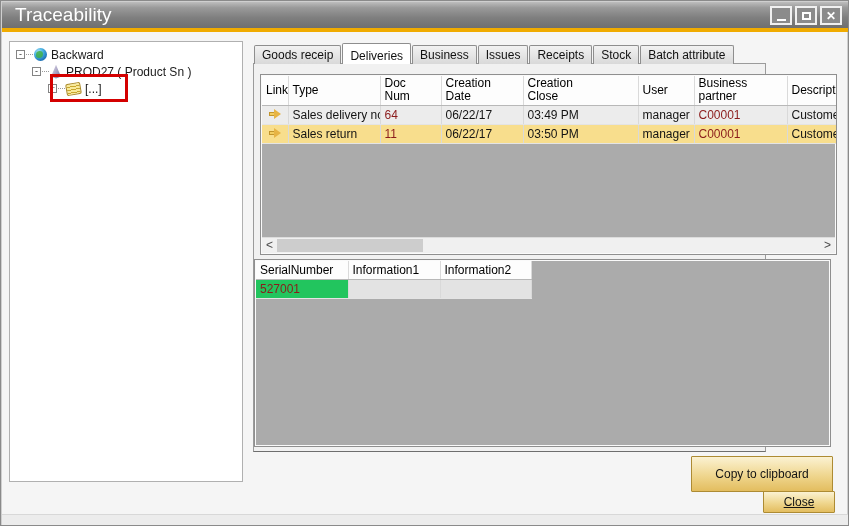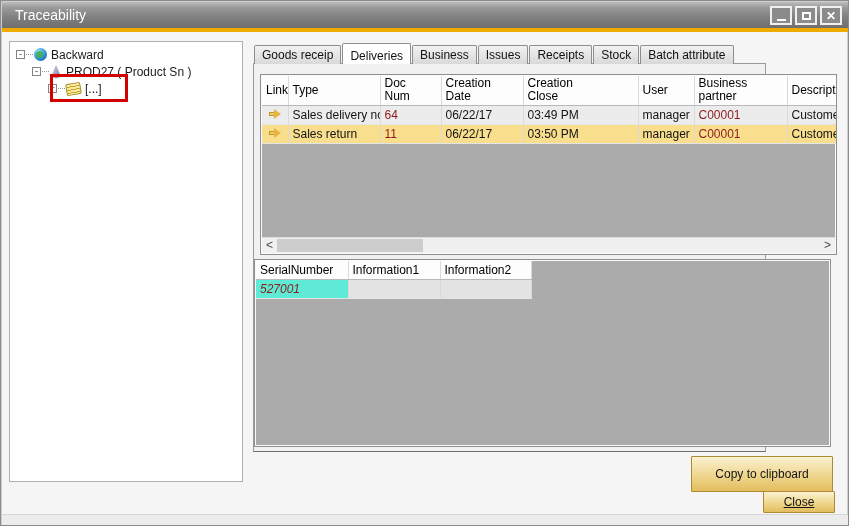--- a/index.html
+++ b/index.html
@@ -3,21 +3,21 @@
 <meta charset="utf-8">
 <style>
   * { margin:0; padding:0; box-sizing:border-box; }
   body { font-family:"Liberation Sans", sans-serif; background:#d8d8d8; }
   .window { position:relative; width:849px; height:526px; background:#f5f5f5;
             border:1px solid #8a8a8a; box-shadow:inset 0 0 0 1px #cfcfcf; overflow:hidden; }
 
   
   .titlebar { position:absolute; left:1px; top:1px; width:847px; height:26px;
               background:linear-gradient(#bdbdbd 0%, #9a9a9a 22%, #7f7f7f 60%, #6f6f6f 100%); }
-  .title { position:absolute; left:13px; top:0; line-height:26px; color:#ffffff; font-size:14px; }
+  .title { position:absolute; left:13px; top:0; line-height:26px; color:#ffffff; font-size:19px; }
   .winctrls { position:absolute; right:7px; top:4px; display:flex; gap:3px; }
   .wbtn { width:22px; height:19px; border:2px solid #f0f0f0; background:#8b8b8b;
           display:flex; align-items:center; justify-content:center; cursor:pointer; }
   .wbtn .minbar { width:9px; height:2px; background:#fff; margin-top:9px; }
   .wbtn .maxbox { width:9px; height:8px; border:2px solid #fff; }
   .wbtn .xglyph { color:#fff; font-size:12px; font-weight:bold; line-height:12px; }
   .goldline { position:absolute; left:1px; top:27px; width:847px; height:4px; background:#f0ab00; }
 
   
   .treepanel { position:absolute; left:8px; top:40px; width:234px; height:441px;
@@ -72,21 +72,21 @@
   tr.row-normal td { background:#ececec; }
   tr.row-selected td { background:#f8de8d; }
   .code { color:#8b1b1b; }
   td.linkcell { text-align:center; padding:1px 2px; }
   .link-arrow { display:inline-block; position:relative; width:12px; height:10px; }
   .link-arrow .shaft { position:absolute; left:0; top:3px; width:6px; height:4px;
                        background:#f3cd5e; border:1px solid #c2952c; border-right:none; }
   .link-arrow .head { position:absolute; left:5px; top:0; width:0; height:0;
                       border-top:5px solid transparent; border-bottom:5px solid transparent;
                       border-left:7px solid #e7b444; }
-  .t2 td.serialcell { background:#5eead4;font-style:italic; }
+  .t2 td.serialcell { background:#22c55e; }
   .t2 td.infocell { background:#e3e3e3; }
 
   
   .hscroll { position:absolute; left:1px; right:1px; bottom:1px; height:16px; background:#f0f0f0;
              border-top:1px solid #dcdcdc; }
   .scrollarrow { position:absolute; top:0; width:15px; height:15px; color:#4a4a4a;
                  font-size:12px; line-height:15px; text-align:center; cursor:pointer; }
   .sa-left { left:0; }
   .sa-right { right:0; }
   .hthumb { position:absolute; left:15px; top:1px; width:146px; height:13px; background:#cdcdcd; cursor:pointer; }

